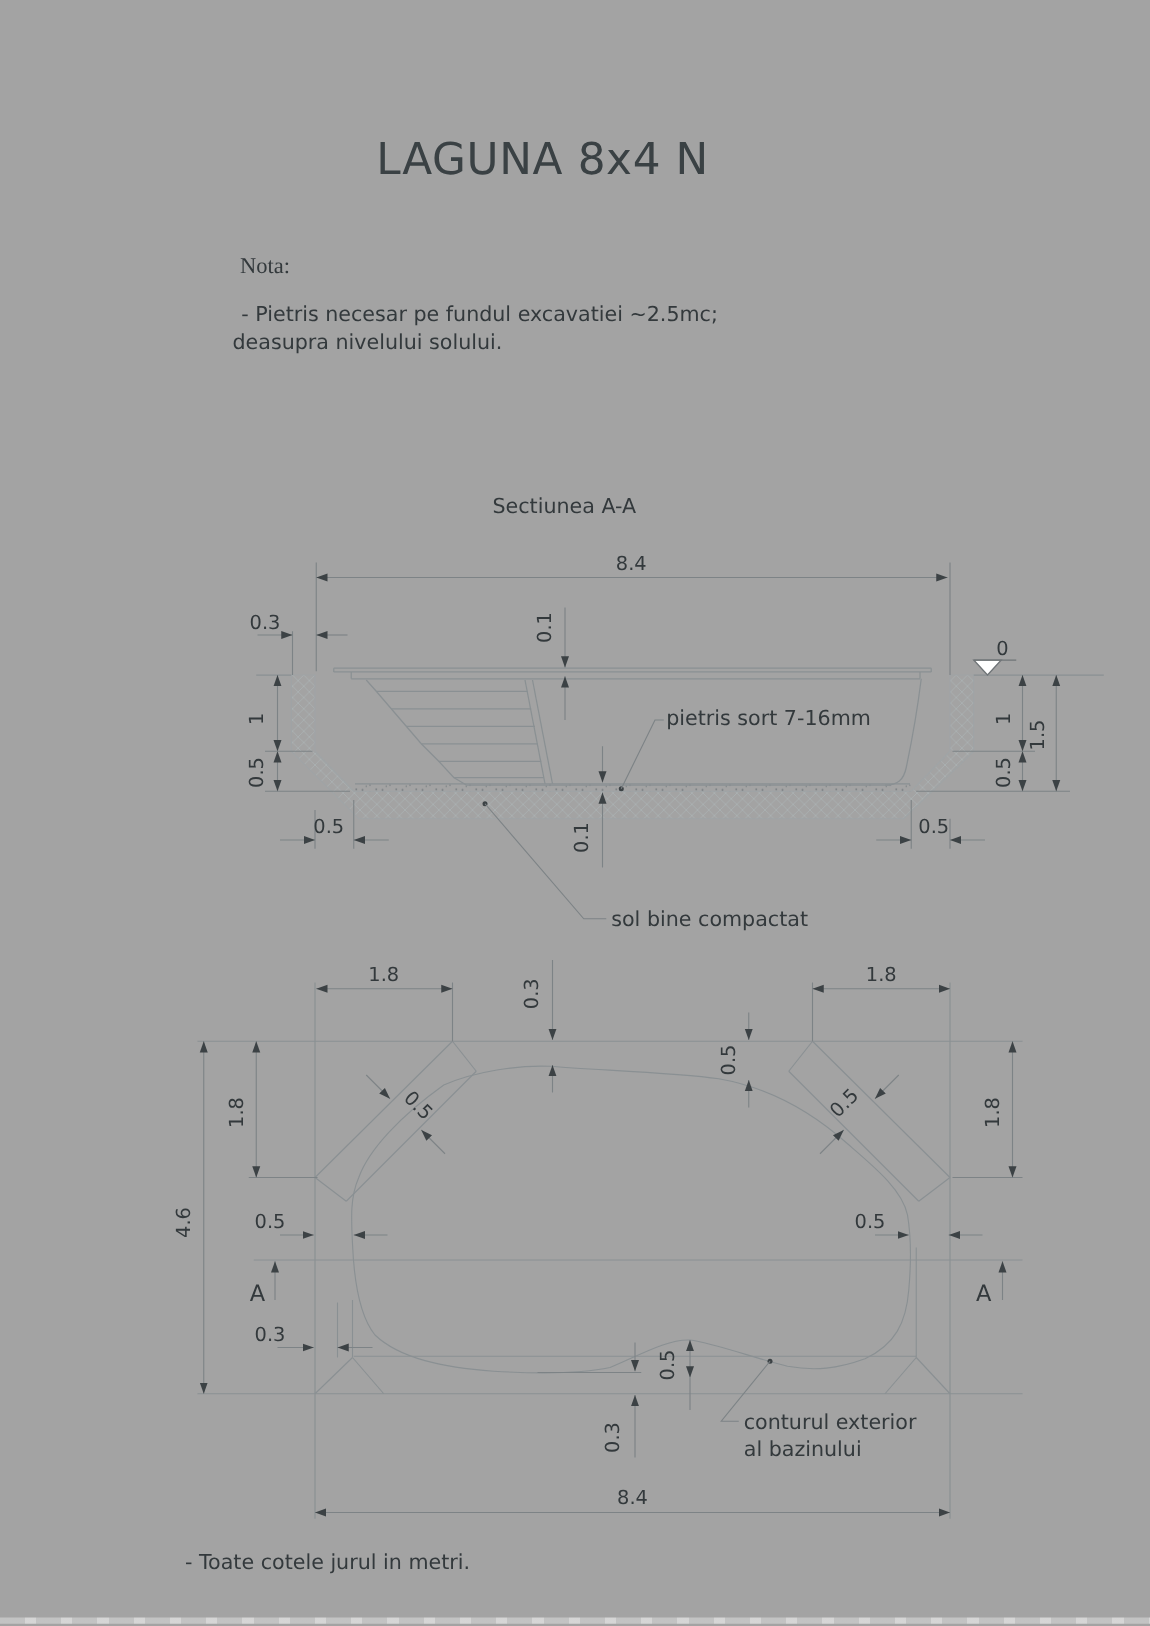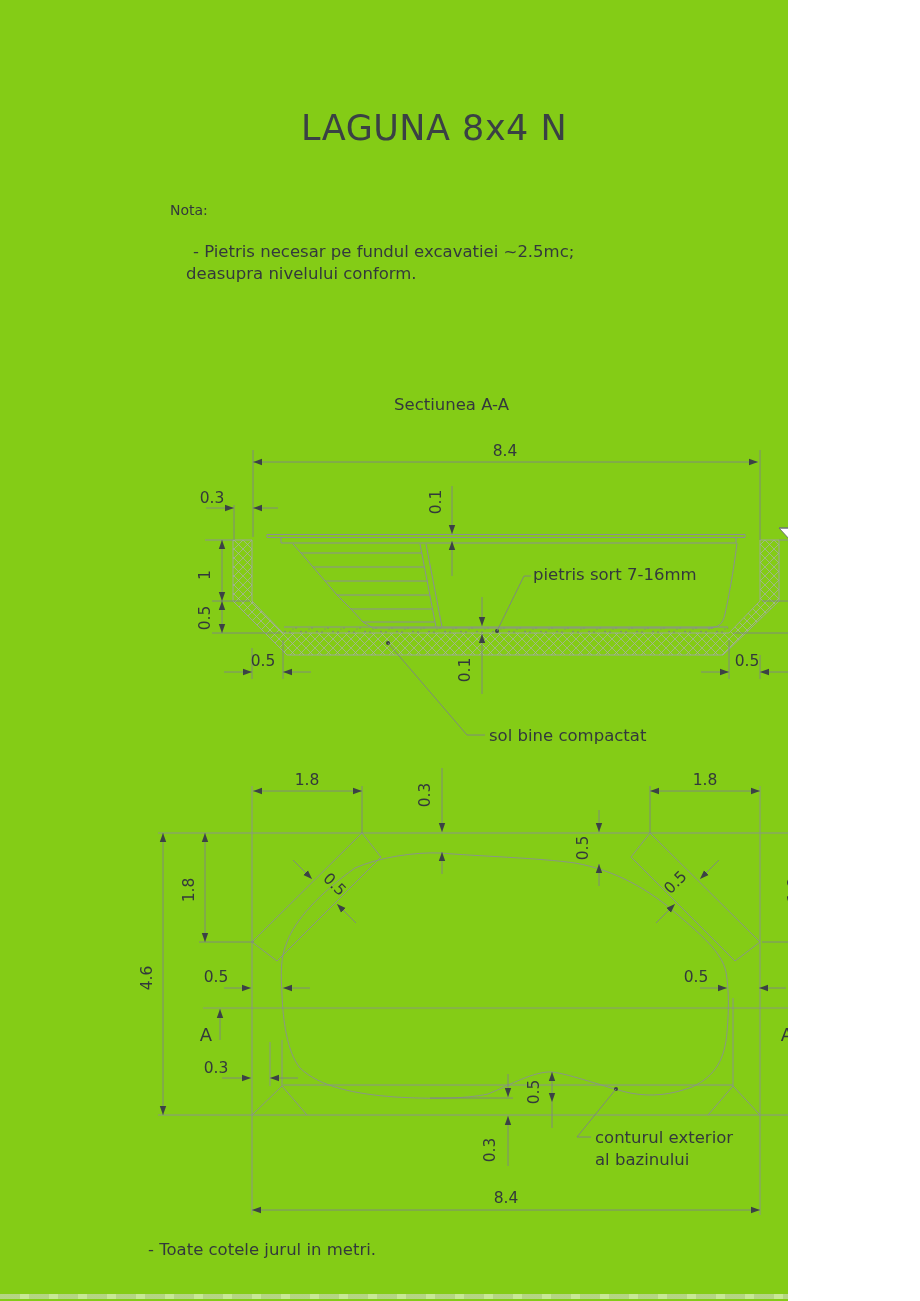--- a/index.html
+++ b/index.html
@@ -1,20 +1,20 @@
 <!DOCTYPE html>
 <html><head>
 <meta charset="utf-8">
 <style>
   html,body{margin:0;padding:0;background:#ffffff;}
-  #page{position:relative;width:788px;height:1301px;background:#84cc16;overflow:hidden;
+  #page{position:relative;width:920px;height:1301px;background:#a3a3a3;overflow:hidden;
         font-family:"DejaVu Sans","Liberation Sans",sans-serif;color:#33393c;}
   .abs{position:absolute;}
   #title{left:301px;top:108px;font-size:35px;color:#3a4144;letter-spacing:0.5px;white-space:nowrap;}
-  #nota-heading{left:170px;top:202px;font-size:14px;}
+  #nota-heading{left:192px;top:202px;font-size:18px;font-family:Liberation Serif, serif;}
   #nota-lines{left:186px;top:241px;font-size:16.5px;line-height:22px;white-space:nowrap;}
   .note-line.indent{padding-left:7px;text-align:center;}
   #section-title{left:394px;top:395px;font-size:16.5px;white-space:nowrap;}
   #footer-note{left:148px;top:1240px;font-size:16.5px;white-space:nowrap;}
   #drawing{left:0;top:0;}
   svg text{font-family:"DejaVu Sans","Liberation Sans",sans-serif;fill:#33393c;}
   .dim{font-size:15.5px;}
   .lbl{font-size:16.5px;}
   .Albl{font-size:18px;}
   #bottom-artifact{left:0;top:1294px;width:920px;height:5px;opacity:.55;
@@ -23,21 +23,21 @@
 </head>
 <body>
 
 <div id="page">
 
   <div class="abs" id="title">LAGUNA 8x4 N</div>
 
   <div class="abs" id="nota-heading">Nota:</div>
   <div class="abs" id="nota-lines">
     <div class="note-line indent">- Pietris necesar pe fundul excavatiei ~2.5mc;</div>
-    <div class="note-line">deasupra nivelului conform.</div>
+    <div class="note-line">deasupra nivelului solului.</div>
   </div>
 
   <div class="abs" id="section-title">Sectiunea A-A</div>
 
   <svg class="abs" id="drawing" width="920" height="1301" viewBox="0 0 920 1301">
     <defs>
       <marker id="ah" markerWidth="10" markerHeight="8" refX="9" refY="4" orient="auto-start-reverse" markerUnits="userSpaceOnUse">
         <path d="M0,0.8 L9,4 L0,7.2 Z" fill="#3c4245"></path>
       </marker>
       <pattern id="xh" width="9" height="9" patternUnits="userSpaceOnUse">

